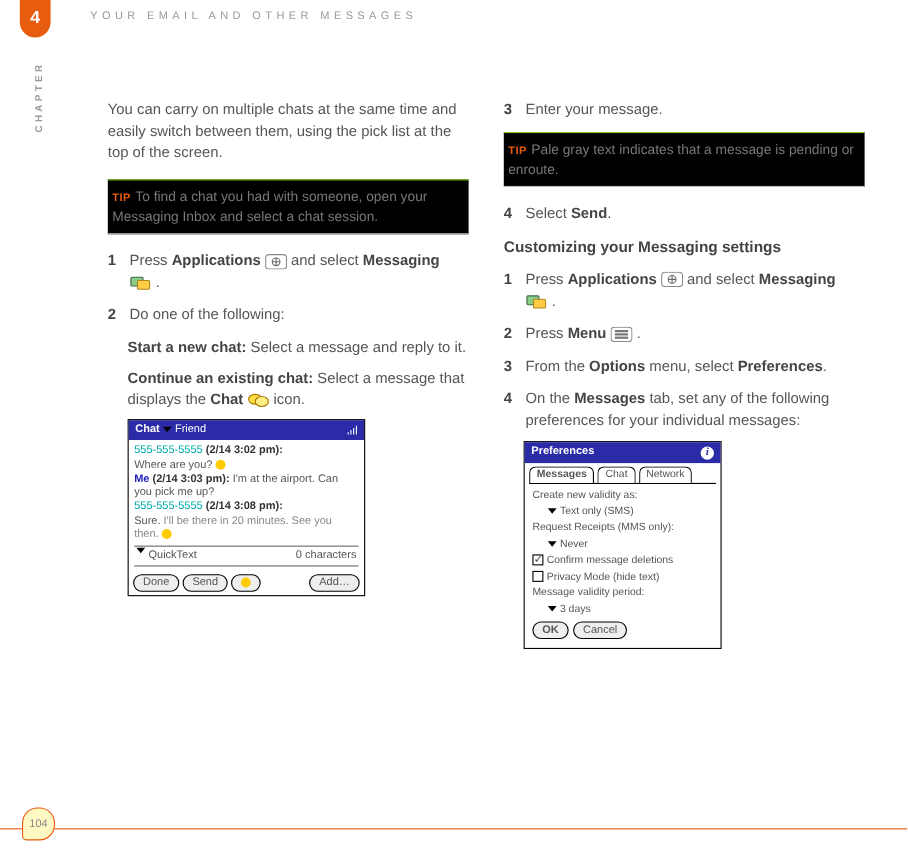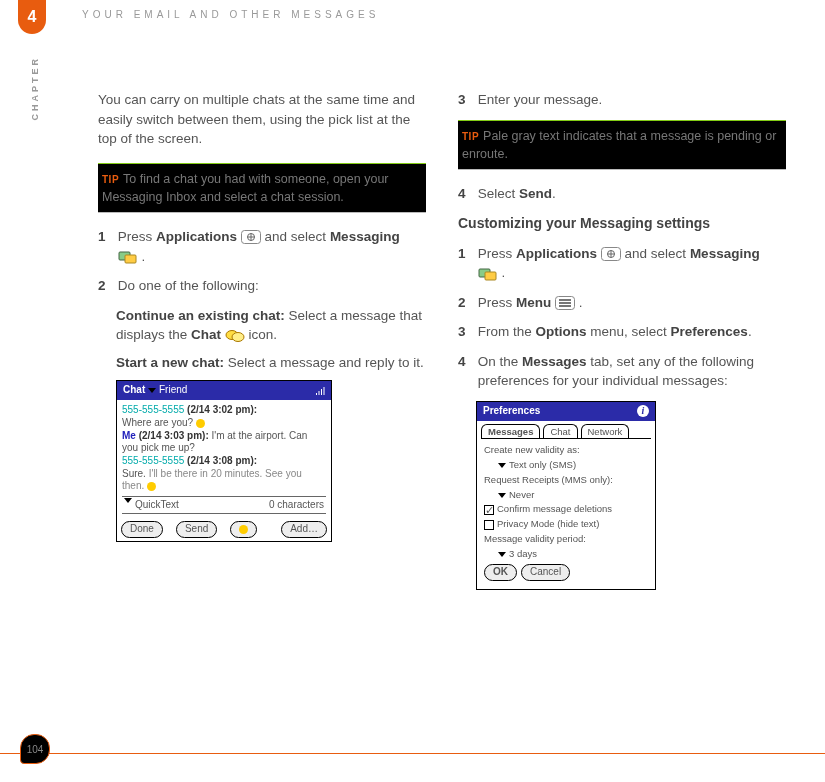--- a/index.html
+++ b/index.html
@@ -114,21 +114,21 @@
     align-items: center;
     justify-content: space-between;
   }
   .palm-body { padding: 4px 5px; }
   .palm-row { margin-bottom: 1px; line-height: 1.2; }
   .phone-num { color: #0aa; }
   .me-label { color: #22b; }
   .timestamp { color: #333; }
   .gray-text { color: #888; }
   .chat-box { border-top: 1px solid #666; border-bottom: 1px solid #666; display: flex; padding: 1px 2px; margin-top: 4px; }
-  .btn-row { display: flex; gap: 13px; padding: 3px 4px; }
+  .btn-row { display: flex; gap: 3px; padding: 3px 4px; }
   .palm-btn {
     border: 1px solid #000;
     border-radius: 9px;
     padding: 0 8px;
     font-size: 10px;
     background: #eee;
   }
   .prefs-title {
     background: #2b2ba8;
     color: #fff;
@@ -162,21 +162,21 @@
     position: absolute;
     left: 20px; bottom: 18px;
     width: 30px; height: 30px;
     border: 1px solid #e85c0f;
     border-radius: 14px 14px 14px 4px;
     display: flex;
     align-items: center;
     justify-content: center;
     font-size: 10px;
     color: #888;
-    background: #000000;
+    background: #fef9c3;
   }
   .emoji-dot {
     display:inline-block; width:9px; height:9px; background:#fc0; border-radius:50%; vertical-align:middle;
   }
   .tri { display:inline-block; width:0; height:0; border-left:4px solid transparent; border-right:4px solid transparent; border-top:5px solid #000; vertical-align:middle; margin-right:3px; }
   .info-i {
     display:inline-block; width:12px; height:12px; border-radius:50%; background:#fff; color:#2b2ba8;
     font-weight:bold; font-style:italic; font-size:10px; text-align:center; line-height:12px; font-family:serif;
   }
   .signal { display:inline-block; width:10px; height:10px; vertical-align:middle; }
@@ -213,32 +213,32 @@
               <rect x="1" y="2" width="11" height="8" rx="1" fill="#8c8" stroke="#464"></rect>
               <rect x="7" y="5" width="11" height="8" rx="1" fill="#fc4" stroke="#a82"></rect>
             </svg></span><span> .</span>
       </span>
     </div>
 
     <div class="step">
       <span class="step-num">2</span>
       <span class="step-body">Do one of the following:</span>
     </div>
+
+    <p class="indent">
+      <b>Start a new chat:</b><span> Select a message and reply to it.</span>
+    </p>
 
     <p class="indent">
       <b>Continue an existing chat:</b><span> Select a message that displays the </span><b>Chat</b>
       <span class="icon"><svg viewBox="0 0 20 14">
             <ellipse cx="7" cy="6" rx="6" ry="4.5" fill="#fd4" stroke="#a70"></ellipse>
             <ellipse cx="13" cy="8" rx="6" ry="4.5" fill="#fe8" stroke="#a70"></ellipse>
           </svg></span>
       <span> icon.</span>
-    </p>
-
-    <p class="indent">
-      <b>Start a new chat:</b><span> Select a message and reply to it.</span>
     </p>
 
     <div class="screenshot">
       <div class="palm-window">
         <div class="palm-title">
           <span><span>Chat</span> <span class="tri"></span><span style="color:#fff;font-weight:normal">Friend</span></span>
           <span class="signal"><svg viewBox="0 0 10 10">
                 <path d="M1 9h1V7H1zM3.5 9h1V5h-1zM6 9h1V3H6zM8.5 9h1V1h-1z" fill="#fff"></path>
               </svg></span>
         </div>

